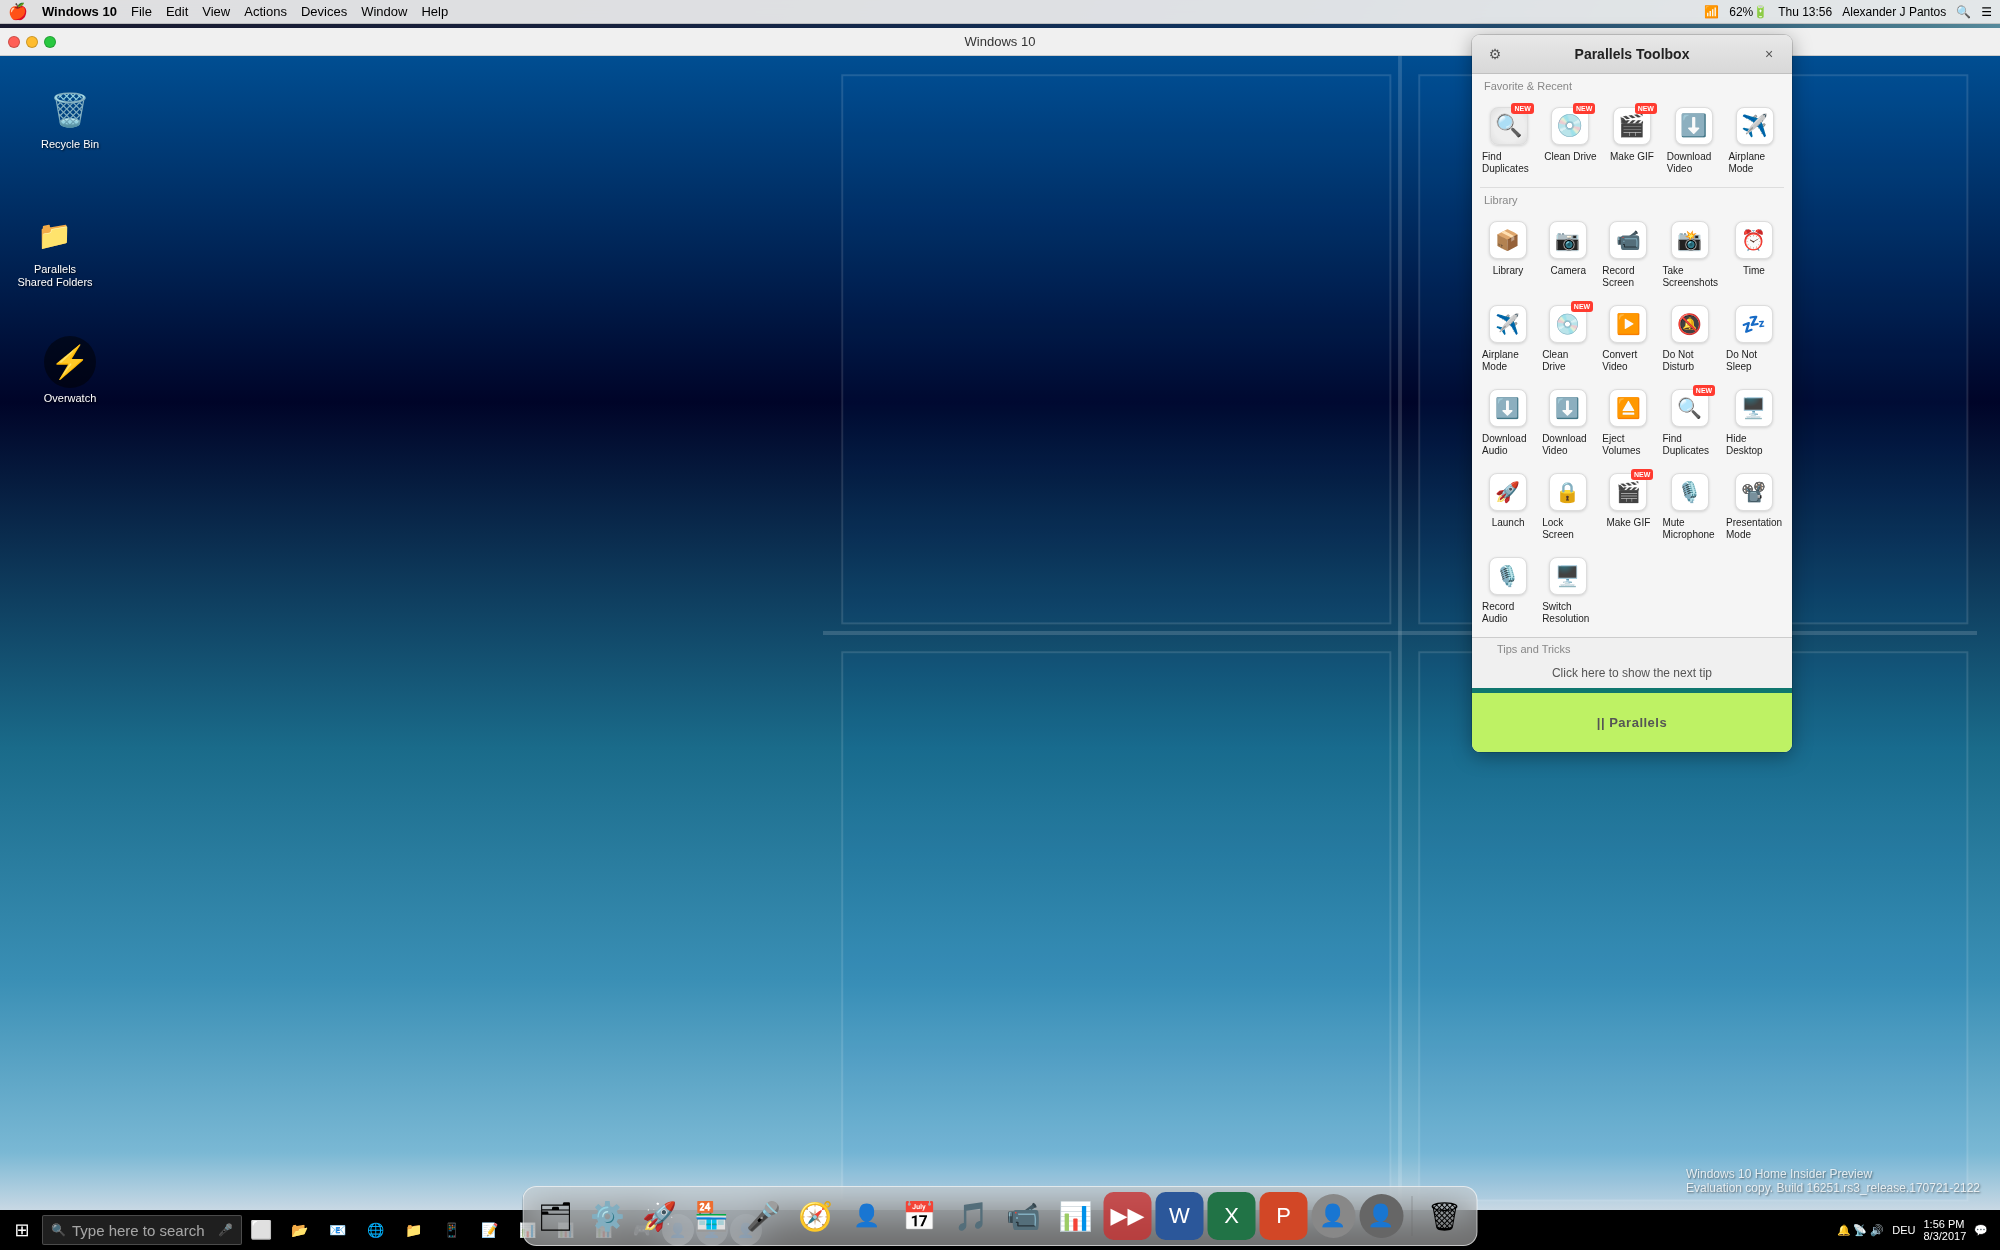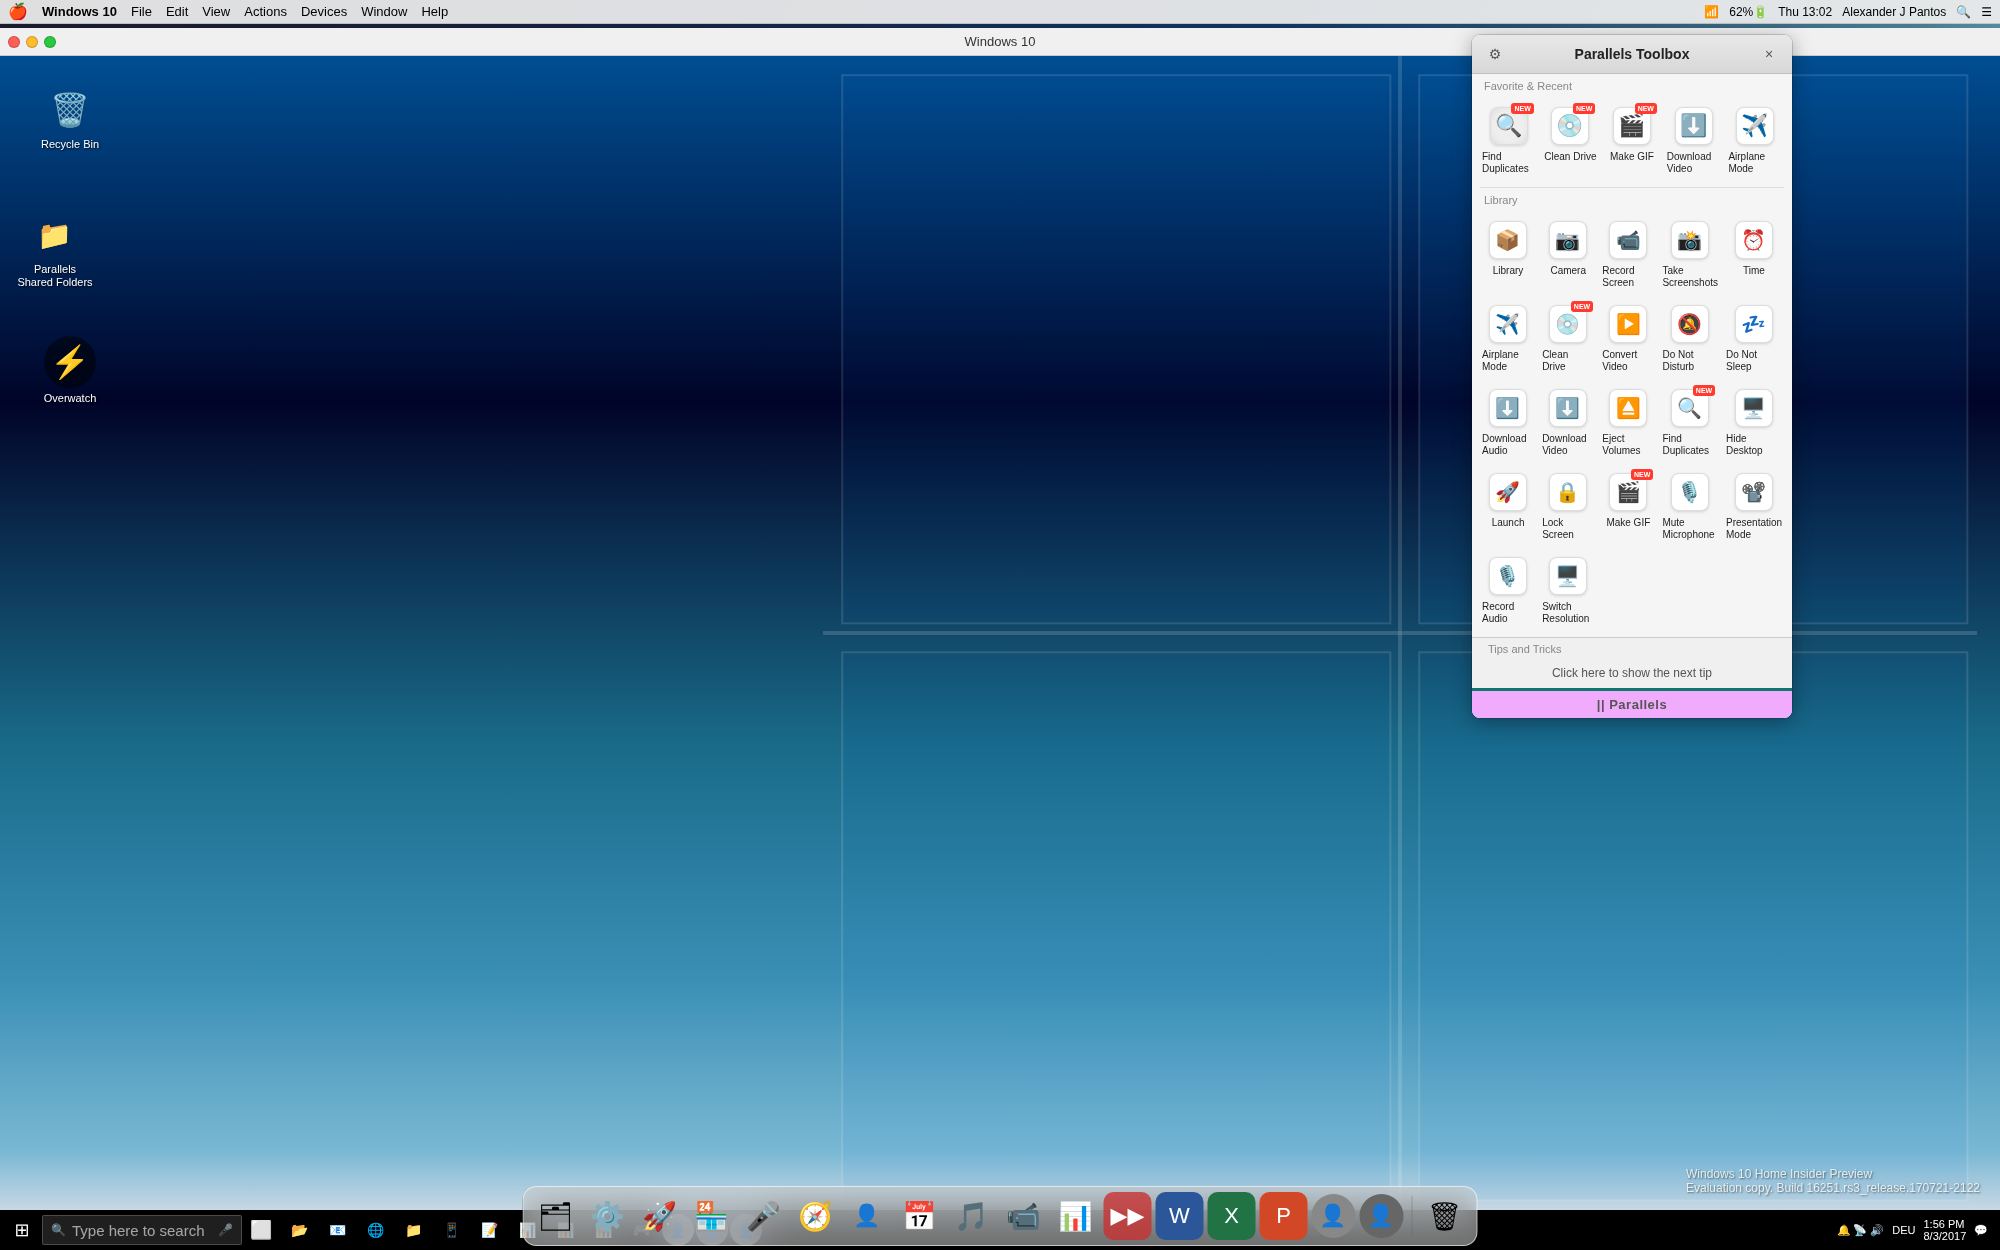--- a/index.html
+++ b/index.html
@@ -287,38 +287,38 @@
       line-height: 1.2;
       max-width: 56px;
     }
 
     
     #tips-section {
       border-top: 1px solid #ccc;
       background: #f0f0f0;
     }
     .tips-label {
-      padding: 5px 16px 3px;
+      padding: 5px 25px 3px;
       font-size: 11px;
       color: #888;
       font-weight: 500;
     }
     #tips-content {
       padding: 8px 0;
       font-size: 12px;
       color: #555;
       text-align: center;
       cursor: pointer;
     }
 
     
     #parallels-footer {
-      background: #f0abfc;
-      border-top: 3px solid #0f766e;
-      padding: 6px 12px;
+      background: #bef264;
+      border-top: 5px solid #0f766e;
+      padding: 22px 12px;
       text-align: center;
       font-size: 13px;
       font-weight: 600;
       color: #555;
       letter-spacing: 0.5px;
     }
 
     
     .section-divider {
       height: 1px;
@@ -377,21 +377,21 @@
     <span class="mac-menu-item">Edit</span>
     <span class="mac-menu-item">View</span>
     <span class="mac-menu-item">Actions</span>
     <span class="mac-menu-item">Devices</span>
     <span class="mac-menu-item">Window</span>
     <span class="mac-menu-item">Help</span>
   </div>
   <div class="mac-menubar-right">
     <span>📶</span>
     <span>62%🔋</span>
-    <span>Thu 13:02</span>
+    <span>Thu 13:56</span>
     <span>Alexander J Pantos</span>
     <span>🔍</span>
     <span>☰</span>
   </div>
 </div>
 
 <div id="desktop-bg"></div>
 
 <div id="win10-window">
 

